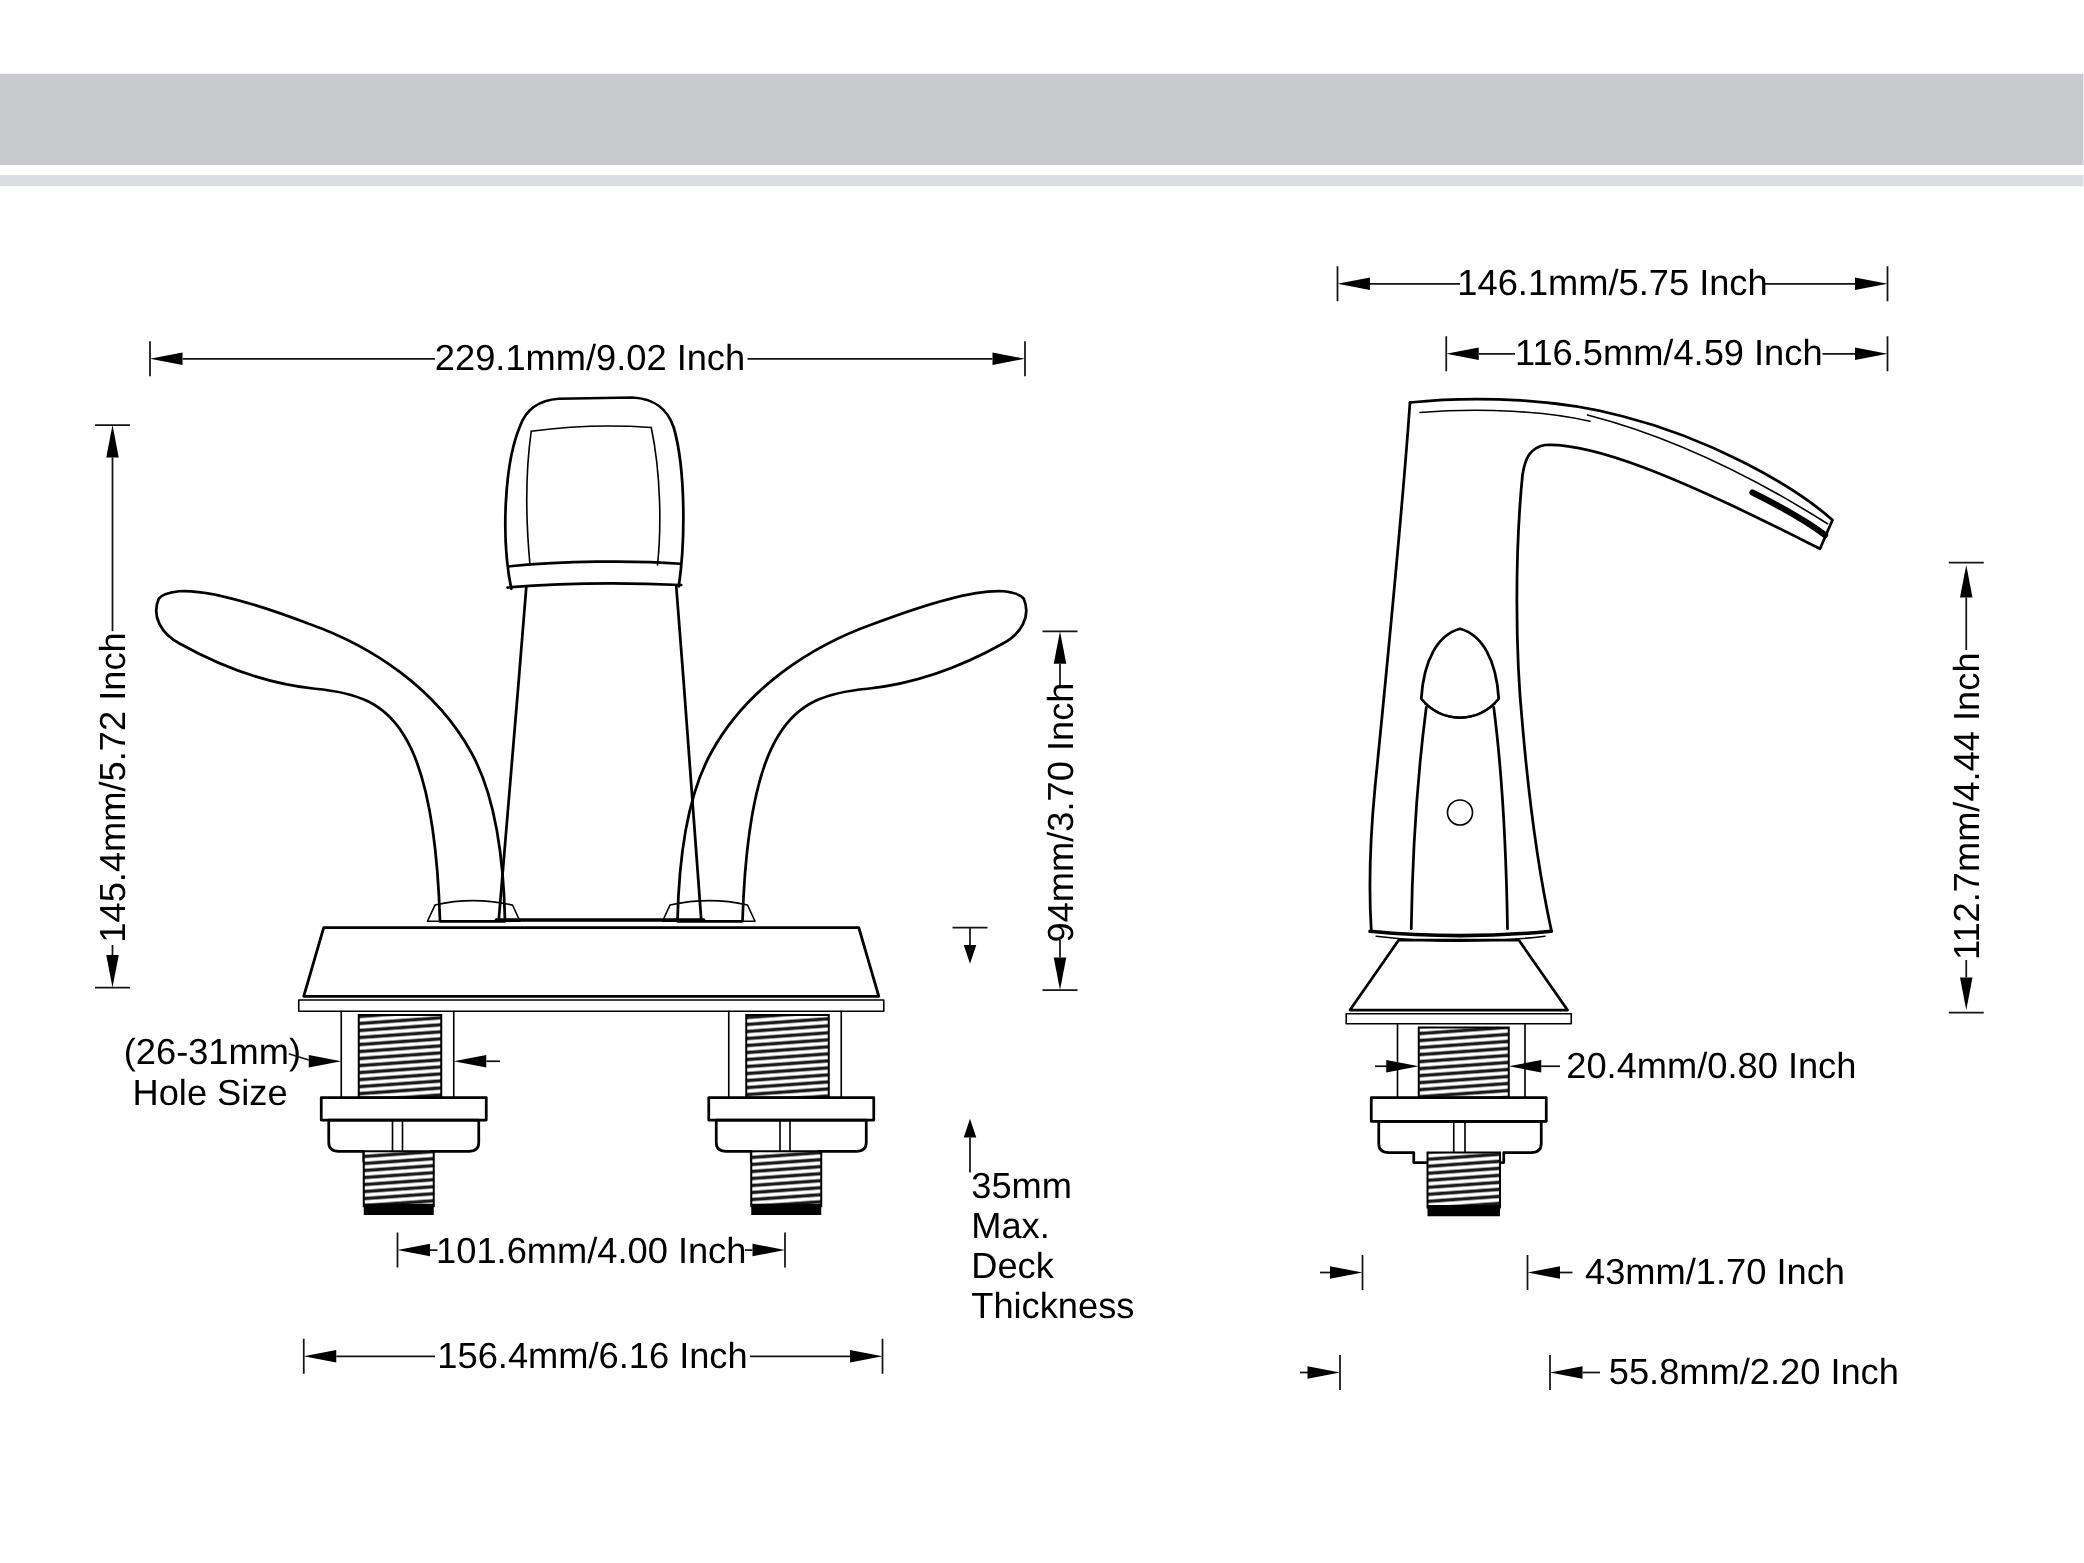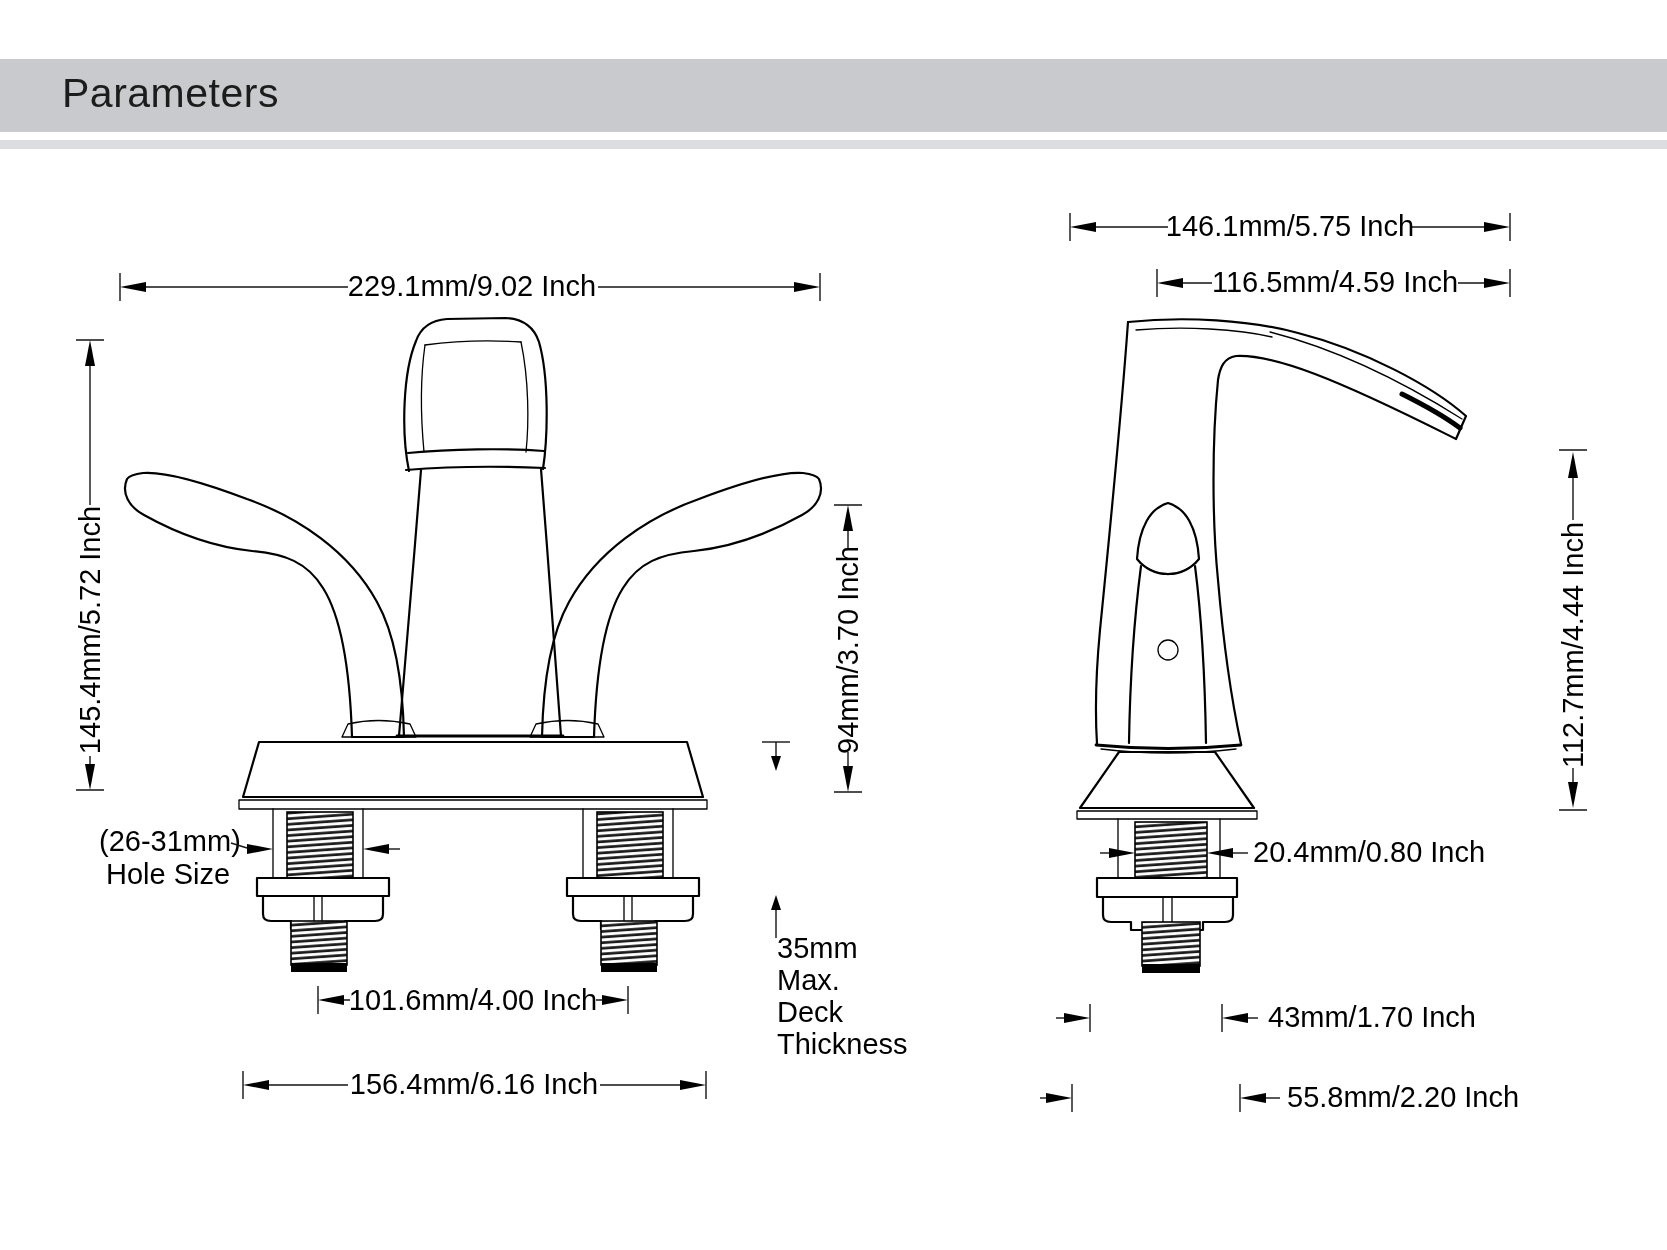--- a/index.html
+++ b/index.html
@@ -17,21 +17,20 @@
   .dim{fill:none;stroke:#141414;stroke-width:1.4;}
   .ah{fill:#000;stroke:none;}
   .thrd{stroke:#000;stroke-width:1.6;fill:url(#thr);}
 </style>
 </head>
 <body>
 
 <div class="page">
 
   <div class="header-band"></div>
-  <div class="header-title">Parameters</div>
   <div class="sub-band"></div>
 
   <svg width="1667" height="1100" viewBox="0 150 1667 1100">
     <defs>
       <pattern id="thr" width="9" height="5.6" patternUnits="userSpaceOnUse" patternTransform="rotate(-4)">
         <rect width="9" height="5.6" fill="#ffffff"></rect>
         <rect y="1.1" width="9" height="2.7" fill="#1b1b1b"></rect>
       </pattern>
     </defs>
 

